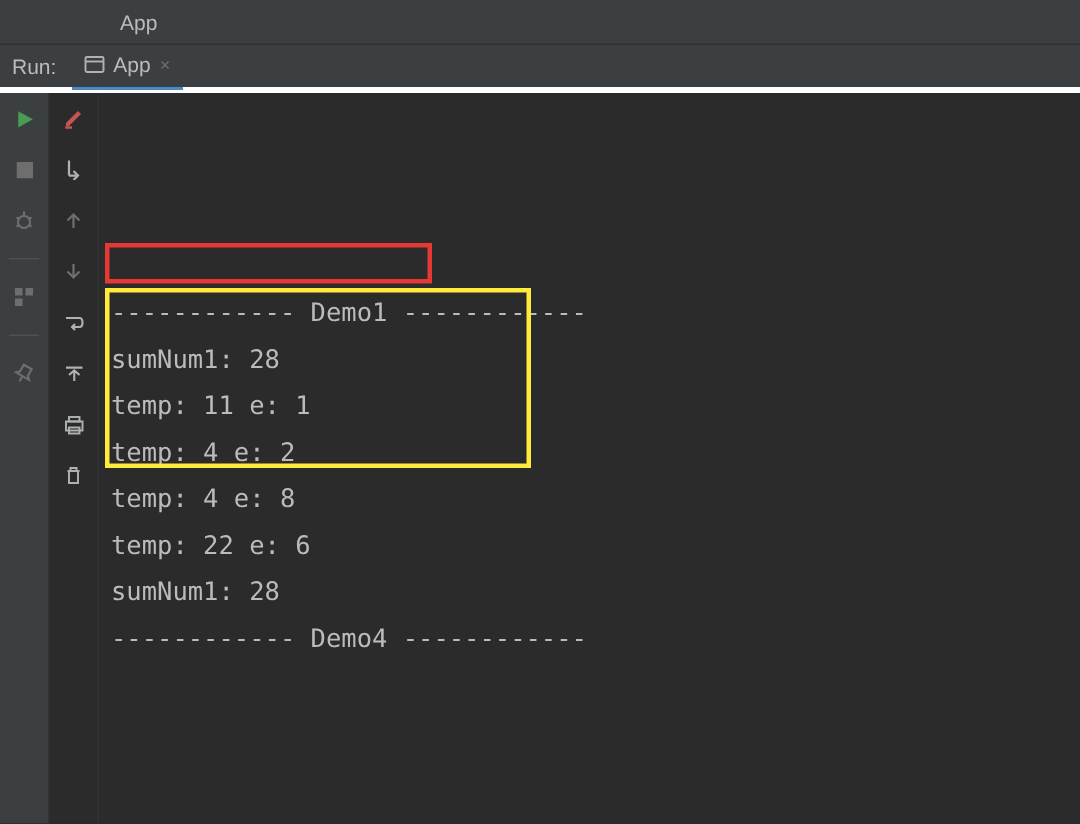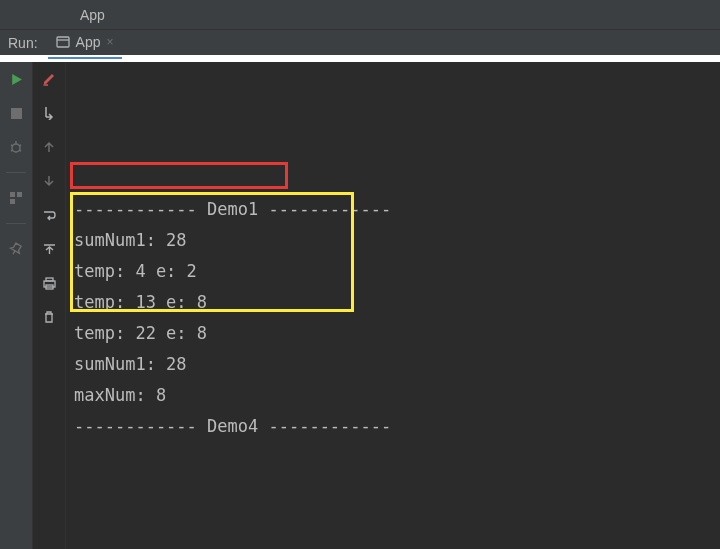--- a/index.html
+++ b/index.html
@@ -22,21 +22,21 @@
   }
   .top-bar-label {
     color: #bbbbbb;
     font-size: 14px;
   }
   .run-header {
     height: 32px;
     background: #3c3f41;
     display: flex;
     align-items: center;
-    border-bottom: 7px solid #ffffff;
+    border-bottom: 4px solid #ffffff;
   }
   .run-label {
     padding: 0 10px 0 8px;
     color: #bbbbbb;
     font-size: 14px;
   }
   .tab {
     display: flex;
     align-items: center;
     height: 32px;
@@ -222,15 +222,15 @@
     <div class="gbtn">
       <svg width="14" height="14" viewBox="0 0 14 14">
         <path d="M3 4 L11 4 M5 4 L5 2 L9 2 L9 4 M4 4 L4 12 L10 12 L10 4" fill="none" stroke="#AFB1B3" stroke-width="1.3"></path>
       </svg>
     </div>
   </div>
 
   <div class="console" id="console">
     <div class="hl-red" id="hl-red" style="left: 4px; top: 100px; width: 218px; height: 27px;"></div>
     <div class="hl-yellow" id="hl-yellow" style="left: 4px; top: 130px; width: 284px; height: 120px;"></div>
-  <div>------------ Demo1 ------------</div><div>sumNum1: 28</div><div>temp: 4 e: 2</div><div>temp: 13 e: 8</div><div>temp: 22 e: 8</div><div>sumNum1: 28</div><div>maxNum: 8</div><div>------------ Demo4 ------------</div></div>
+  <div>------------ Demo1 ------------</div><div>sumNum1: 28</div><div>temp: 11 e: 1</div><div>temp: 4 e: 2</div><div>temp: 4 e: 8</div><div>temp: 22 e: 6</div><div>sumNum1: 28</div><div>------------ Demo4 ------------</div></div>
 
 </div>
 
 </body></html>

